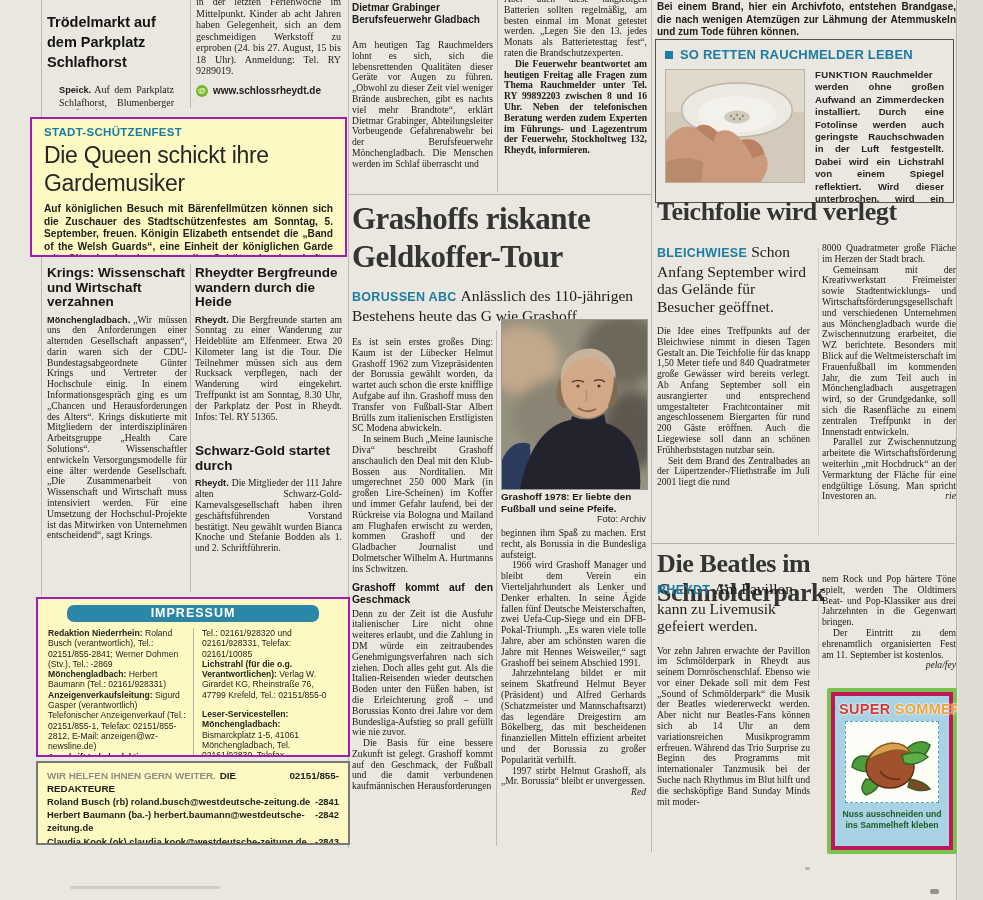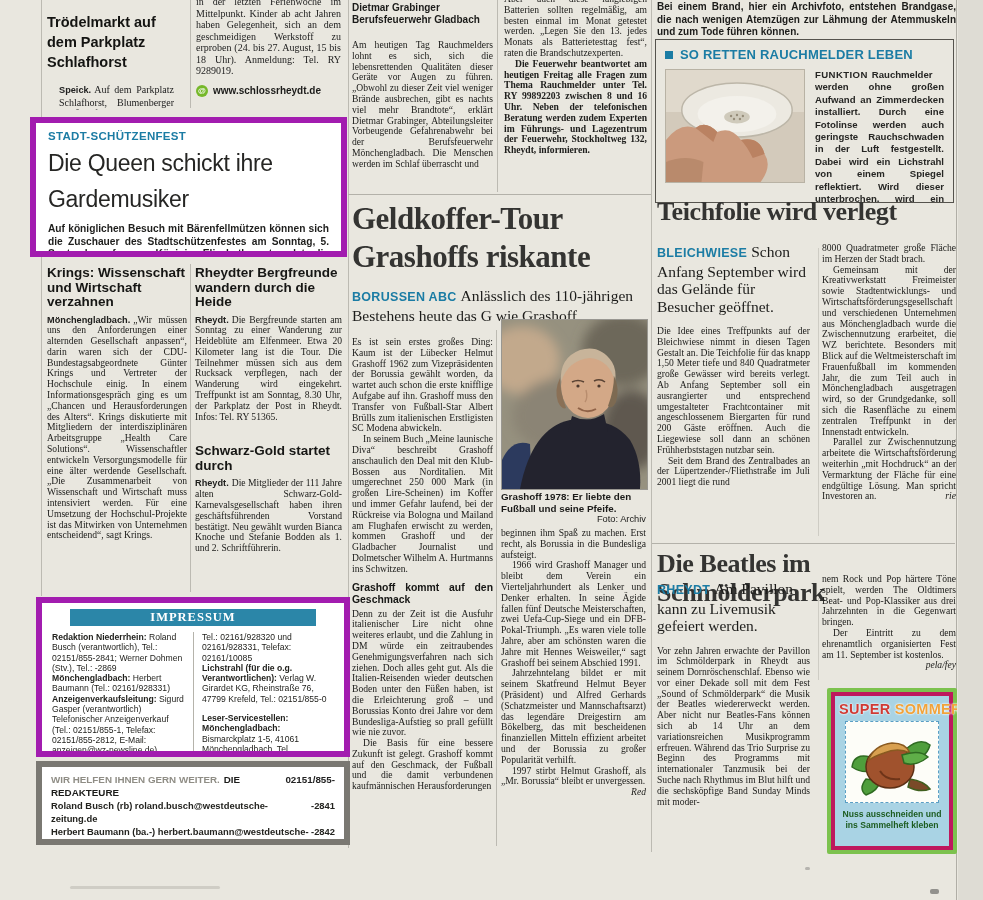--- a/index.html
+++ b/index.html
@@ -22,41 +22,41 @@
             line-height:14.5px;color:#161614;margin:0 0 5px 0;}
   .kicker{font-family:"Liberation Sans",sans-serif;font-weight:bold;color:#1b7ca4;
           letter-spacing:.3px;}
   .sig{float:right;font-style:italic;}
   .subhead{font-family:"Liberation Sans",sans-serif;font-weight:bold;font-size:10.4px;
            line-height:12px;margin:7px 0 3px 0;color:#161614;}
   .caption{font-family:"Liberation Sans",sans-serif;font-weight:bold;font-size:9.8px;
            line-height:11.6px;color:#1b1b19;}
   .credit{font-weight:normal;float:right;font-size:9.3px;}
   
-  .boxed{border:6px solid #a21caf;background:#ffffff;}
+  .boxed{border:2px solid #a21caf;background:#fef9c3;}
   
   #trodel-title{font-family:"Liberation Sans",sans-serif;font-weight:bold;font-size:14.5px;
                 line-height:20px;margin:8px 0 5px 0;color:#141412;}
   .toplead{font:10px/11.5px "Liberation Serif",serif;text-align:justify;}
   .weblink{display:flex;align-items:center;gap:5px;margin-top:8px;
            font-family:"Liberation Sans",sans-serif;font-weight:bold;font-size:10px;color:#1b1b19;}
   .at-icon{display:inline-flex;align-items:center;justify-content:center;width:12px;height:12px;
            border-radius:50%;background:#76b82a;color:#fff;font-size:8px;font-weight:bold;flex:0 0 12px;}
   
   #stadtbox{padding:7px 12px 0 12px;}
   .stadt-kicker{font-size:11.5px;margin:0;}
   #queen-head{font-family:"Liberation Sans",sans-serif;font-weight:normal;font-size:23px;
-              line-height:36px;letter-spacing:-.3px;margin:3px 0 6px 0;color:#262624;}
+              line-height:28px;letter-spacing:-.3px;margin:3px 0 6px 0;color:#262624;}
   .stadt-intro{font-family:"Liberation Sans",sans-serif;font-weight:bold;font-size:10.2px;
                line-height:12.6px;text-align:justify;color:#1e1e1c;margin:0;}
   
   #impressum{padding:6px 8px;}
-  .imp-bar{background:#2b86a8;color:#fff;text-align:center;font-family:Liberation Serif, serif;
+  .imp-bar{background:#2b86a8;color:#fff;text-align:center;font-family:Liberation Sans, sans-serif;
            font-weight:bold;font-size:12.5px;line-height:17px;letter-spacing:1px;
-           width:86%;margin:0 auto 6px auto;}
+           width:86%;margin:0 auto 6px auto;border-radius:7px;}
   .imp-cols{display:flex;}
   .imp-col{width:50%;font-family:"Liberation Sans",sans-serif;font-size:8.6px;line-height:10.3px;
            color:#23231f;padding:0 6px 0 2px;}
   .imp-col + .imp-col{border-left:1px solid #b5b3ab;padding-left:8px;}
   .imp-col .b{font-weight:bold;}
   .imp-item{margin:0;}
   .imp-gap{margin-top:9px;}
   
   #redakteure{padding:6px 9px;font-family:"Liberation Sans",sans-serif;}
   .red-head{display:flex;justify-content:space-between;font-weight:bold;font-size:9.8px;
@@ -241,22 +241,22 @@
         <path d="M76,70 Q95,66 100,84 L88,88 Q82,76 76,70 Z" fill="#ba8262"></path>
         <path d="M0,92 Q20,84 38,92 L36,112 L0,112 Z" fill="#b98a6c"></path>
       </svg>
       <div class="rb-text">
         <span class="funk">FUNKTION</span><span>Rauchmelder werden ohne großen Aufwand an Zimmerdecken installiert. Durch eine Fotolinse werden auch geringste Rauchschwaden in der Luft festgestellt. Dabei wird ein Lichstrahl von einem Spiegel reflektiert. Wird dieser unterbrochen, wird ein durchdringender Alarm ausgelöst.</span>
       </div>
     </div>
   </section>
 
   <h1 class="abs big-head" id="g-head" style="left:352px;top:200px;width:296px;">
+    <span>Grashoffs riskante</span>
     <span>Geldkoffer-Tour</span>
-    <span>Grashoffs riskante</span>
   </h1>
   <p class="abs lead" style="left:352px;top:287px;width:295px;margin:0;">
     <span class="kicker">BORUSSEN ABC</span><span>Anlässlich des 110-jährigen Bestehens heute das G wie Grashoff.</span>
   </p>
   <section class="abs body-t" style="left:352px;top:337px;width:141px;height:510px;">
     <p>Es ist sein erstes großes Ding: Kaum ist der Lübecker Helmut Grashoff 1962 zum Vizepräsidenten der Borussia gewählt worden, da wartet auch schon die erste knifflige Aufgabe auf ihn. Grashoff muss den Transfer von Fußball-Star Albert Brülls zum italienischen Erstligisten SC Modena abwickeln.</p>
     <p class="indent">In seinem Buch „Meine launische Diva“ beschreibt Grashoff anschaulich den Deal mit den Klub-Bossen aus Norditalien. Mit umgerechnet 250 000 Mark (in großen Lire-Scheinen) im Koffer und immer Gefahr laufend, bei der Rückreise via Bologna und Mailand am Flughafen erwischt zu werden, kommen Grashoff und der Gladbacher Journalist und Dolmetscher Wilhelm A. Hurtmanns ins Schwitzen.</p>
     <h4 class="subhead">Grashoff kommt auf den Geschmack</h4>
     <p>Denn zu der Zeit ist die Ausfuhr italienischer Lire nicht ohne weiteres erlaubt, und die Zahlung in DM würde ein zeitraubendes Genehmigungsverfahren nach sich ziehen. Doch alles geht gut. Als die Italien-Reisenden wieder deutschen Boden unter den Füßen haben, ist die Erleichterung groß – und Borussias Konto drei Jahre vor dem Bundesliga-Aufstieg so prall gefüllt wie nie zuvor.</p>
     <p class="indent">Die Basis für eine bessere Zukunft ist gelegt. Grashoff kommt auf den Geschmack, der Fußball und die damit verbundenen kaufmännischen Herausforderungen</p>

